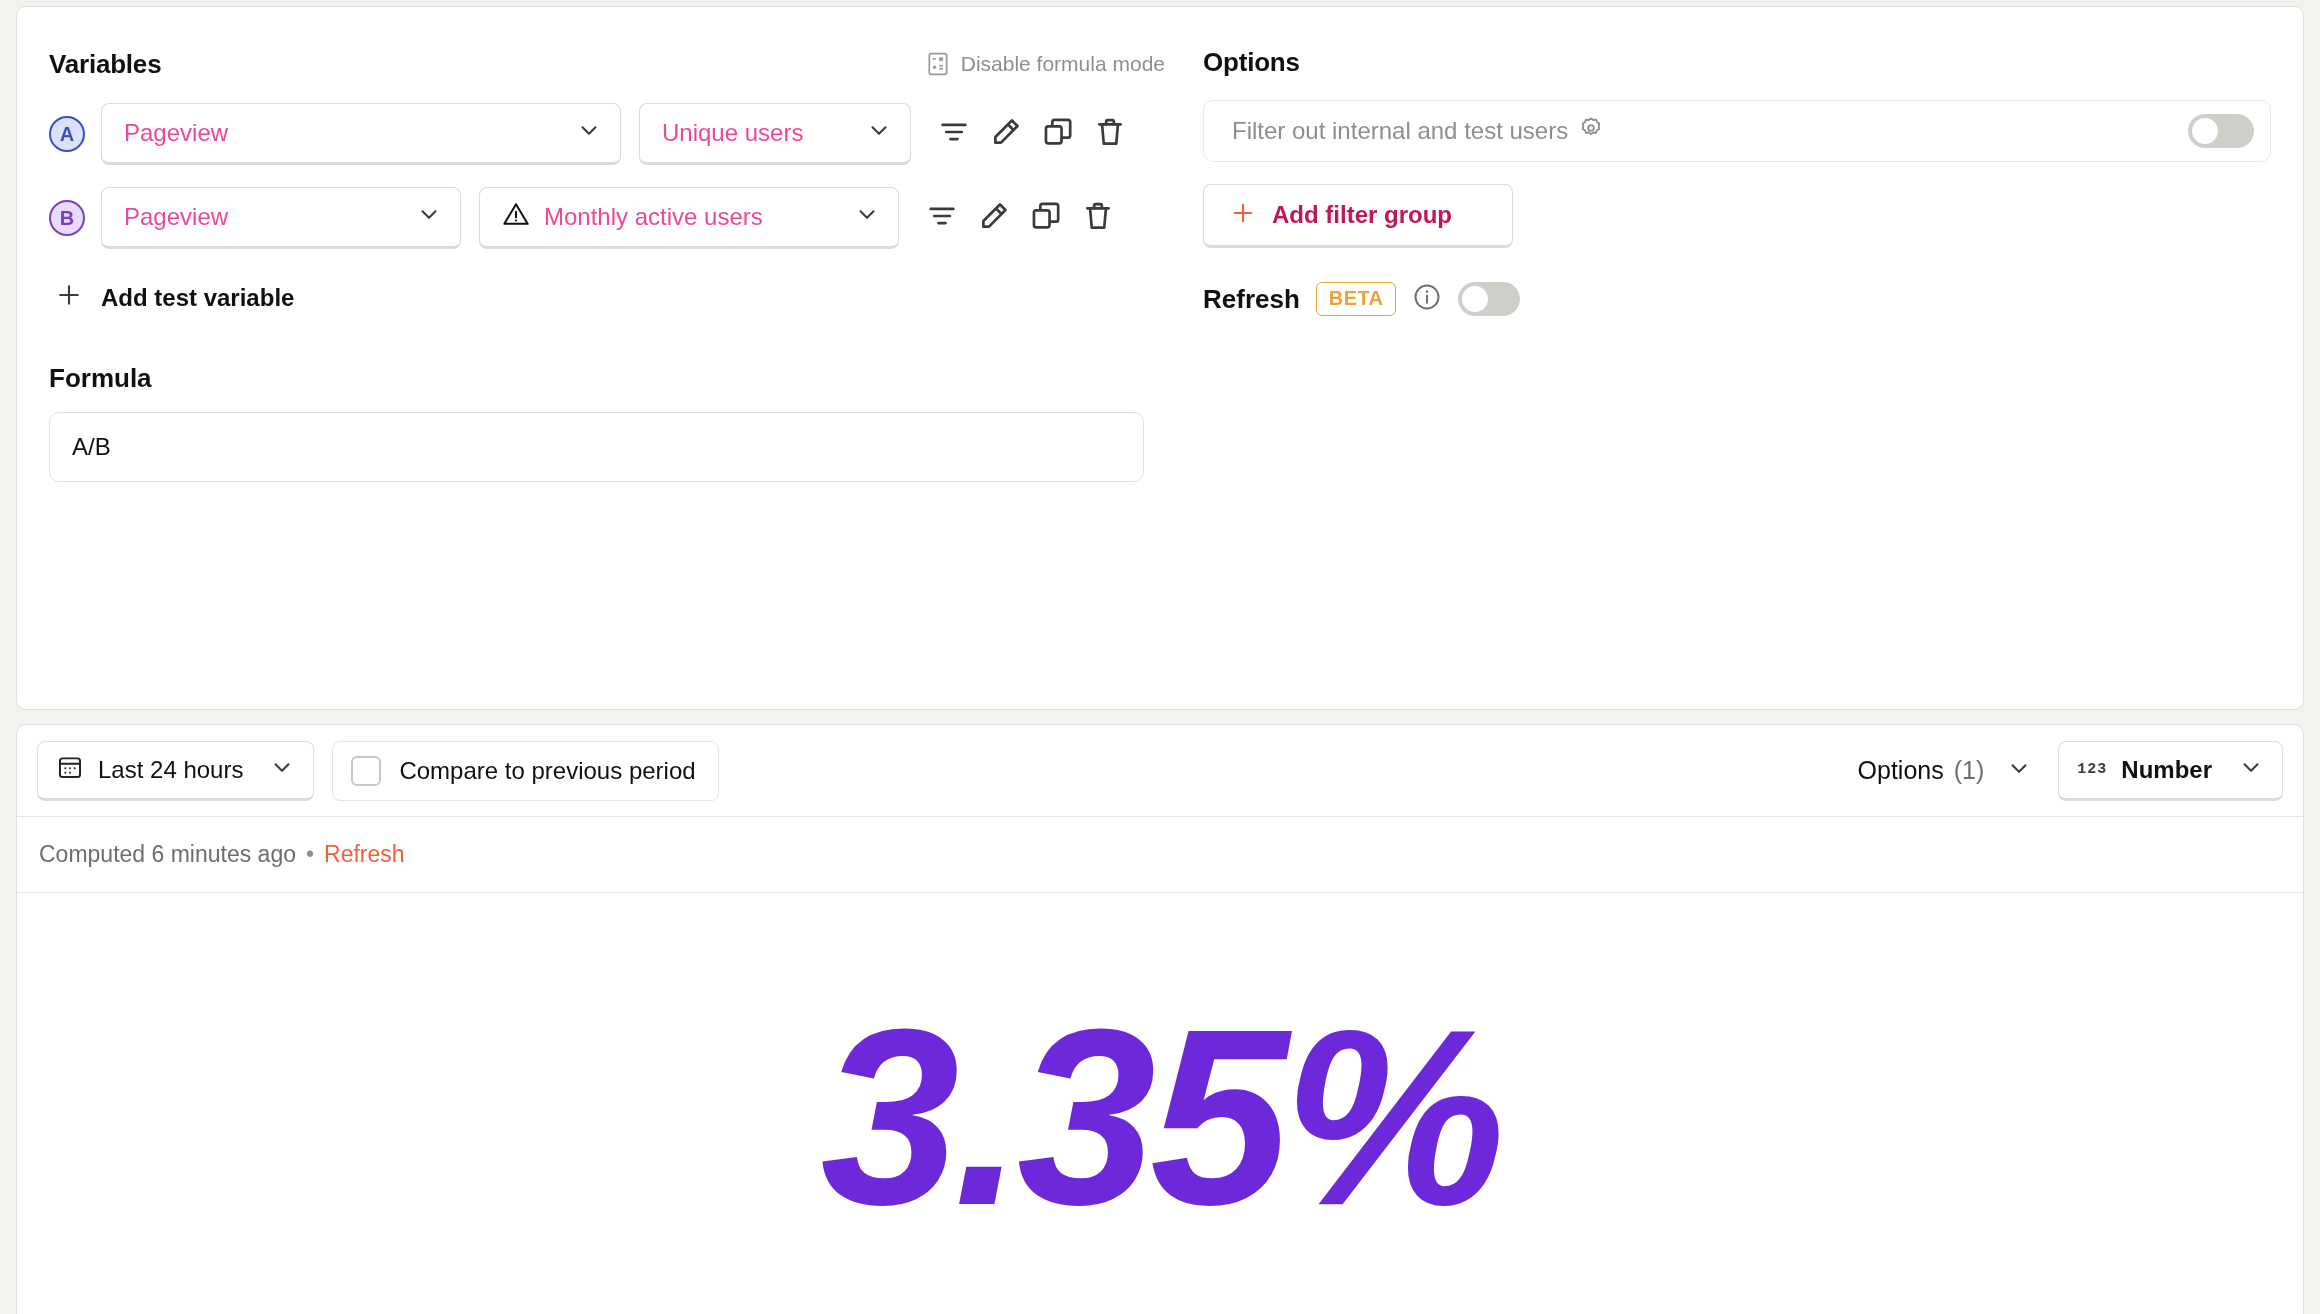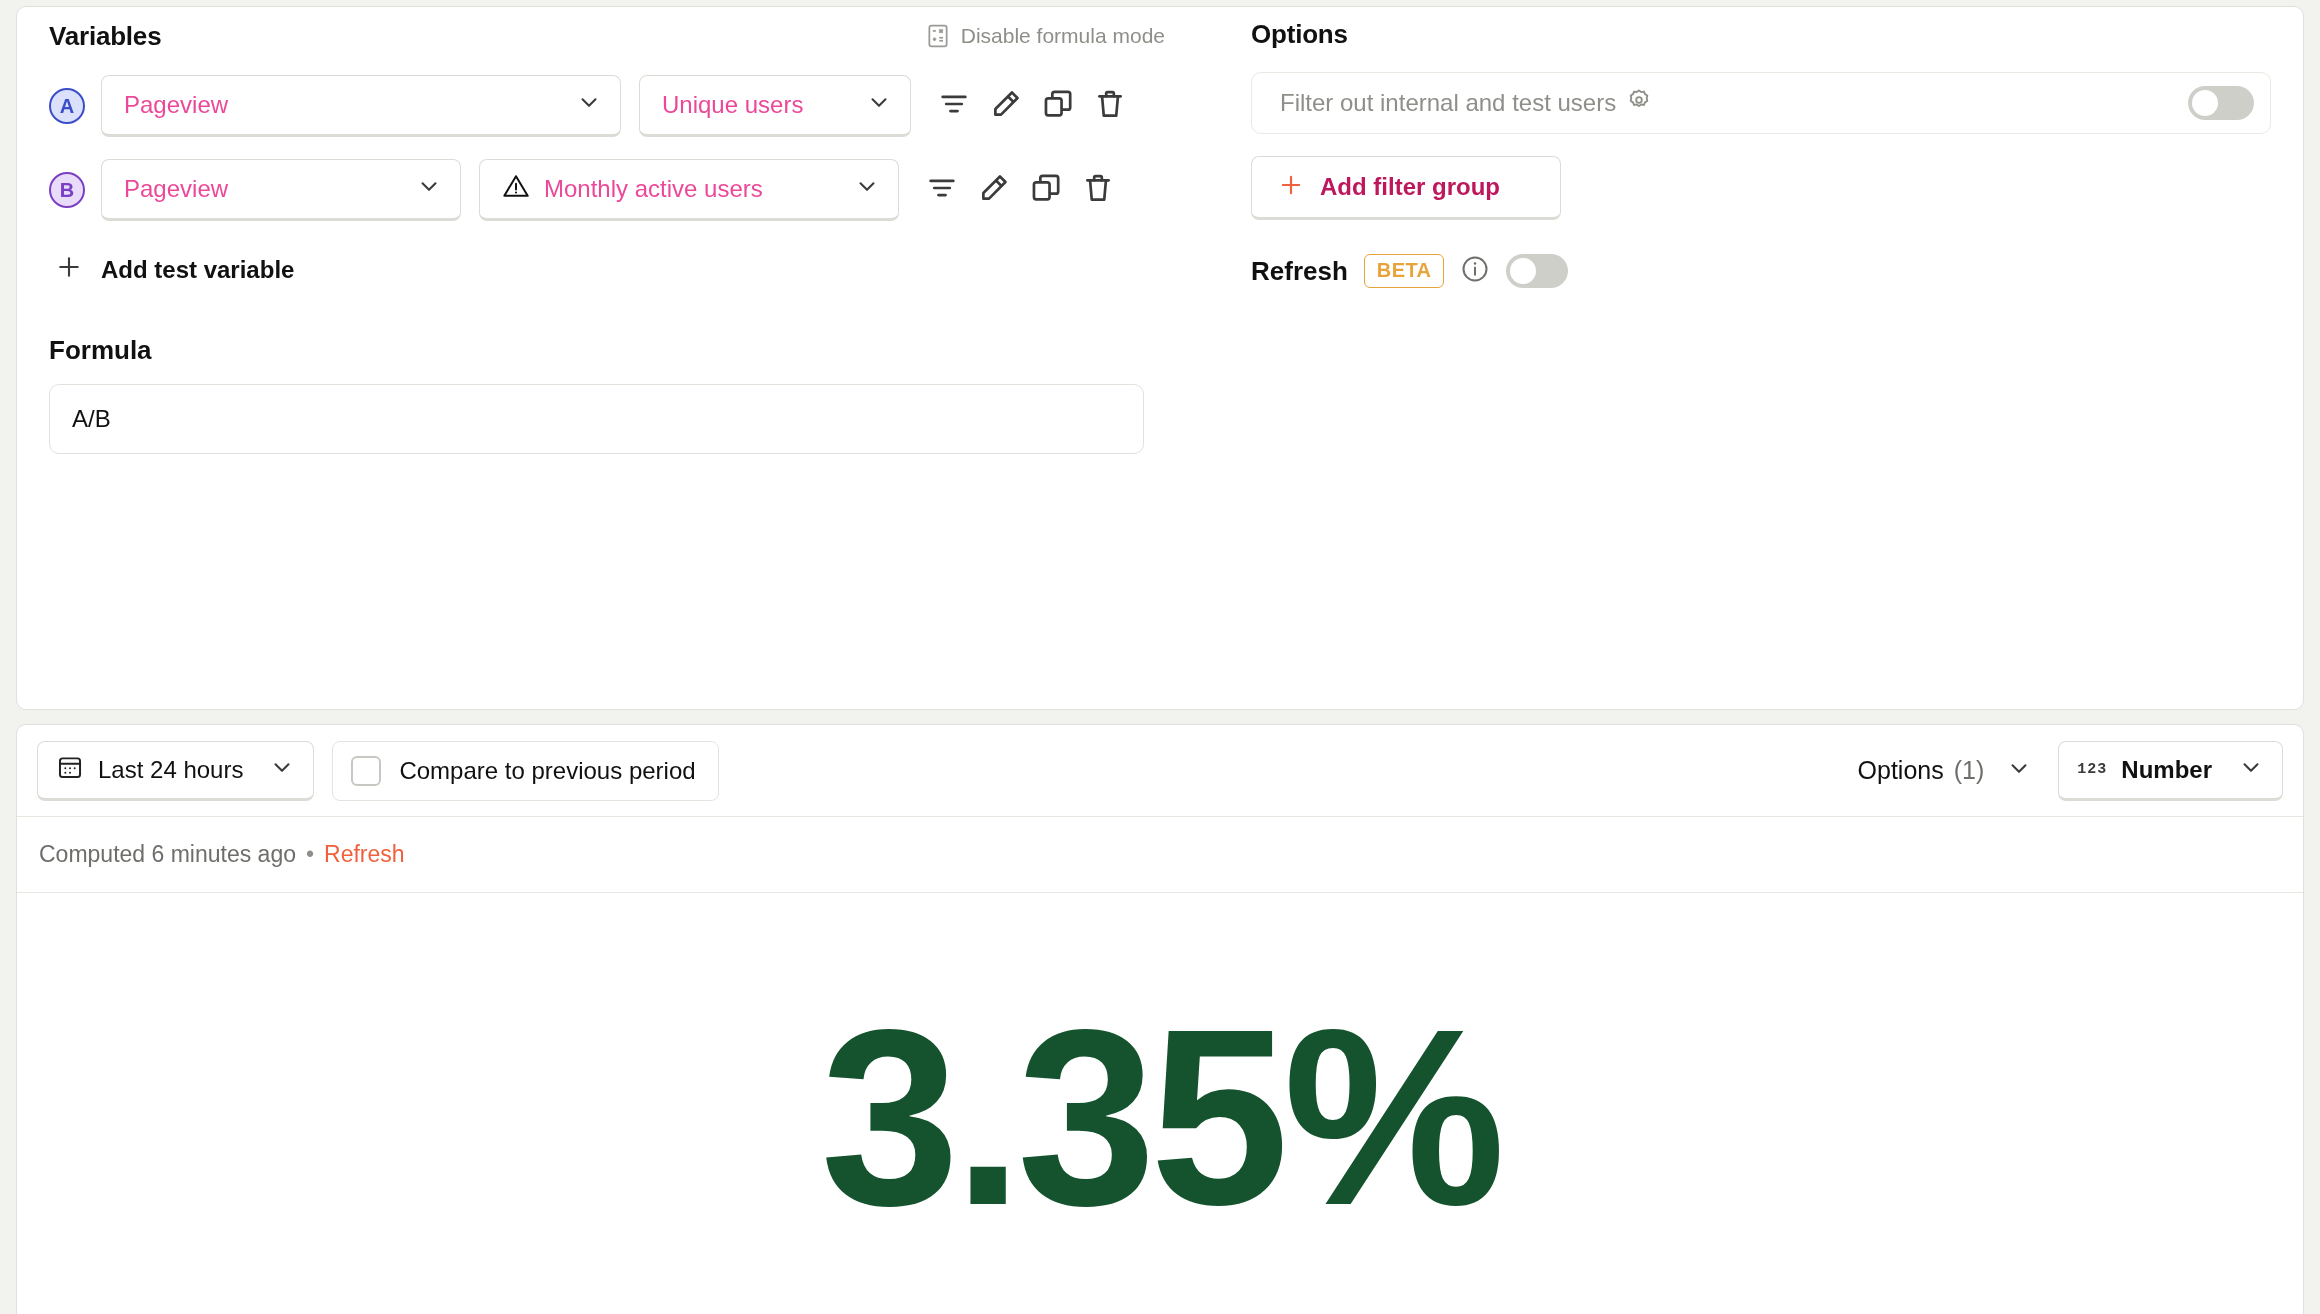--- a/index.html
+++ b/index.html
@@ -17,23 +17,22 @@
     background: #ffffff;
     border: 1px solid #e0e0dc;
     border-radius: 10px;
   }
 
   
   .top-card {
     margin-top: 6px;
     height: 704px;
     display: flex;
-    padding: 12px 32px 0 32px;
+    padding: 40px 32px 0 32px;
     position: relative;
-    gap: 48px;
   }
   .col-left { width: 1140px; padding-right: 20px; }
   .col-right { flex: 1; padding-left: 14px; }
 
   .section-title {
     font-size: 26px; font-weight: 700; color: #111;
     letter-spacing: -0.2px;
   }
   .left-head {
     display: flex; align-items: center; justify-content: space-between;
@@ -178,23 +177,24 @@
     border-bottom: 1px solid #e7e7e2;
   }
   .refresh-link { color: #f1603d; cursor: pointer; }
   .dot-sep { margin: 0 10px; color: #8f8f8a; }
 
   .number-area {
     flex: 1; display: flex; align-items: center; justify-content: center;
     background: #fff; padding-bottom: 60px;
   }
   .big-number {
-    font-size: 250px; font-weight: 700; color: #14532d;
+    font-size: 250px; font-weight: 700; color: #6d28d9;
     letter-spacing: -6px; line-height: 1;
     font-family: "Liberation Sans", sans-serif;
+    font-style: italic;
   }
 </style>
 </head>
 <body>
 
 <div class="page">
 
   <div class="card top-card">
 
     <div class="col-left">

